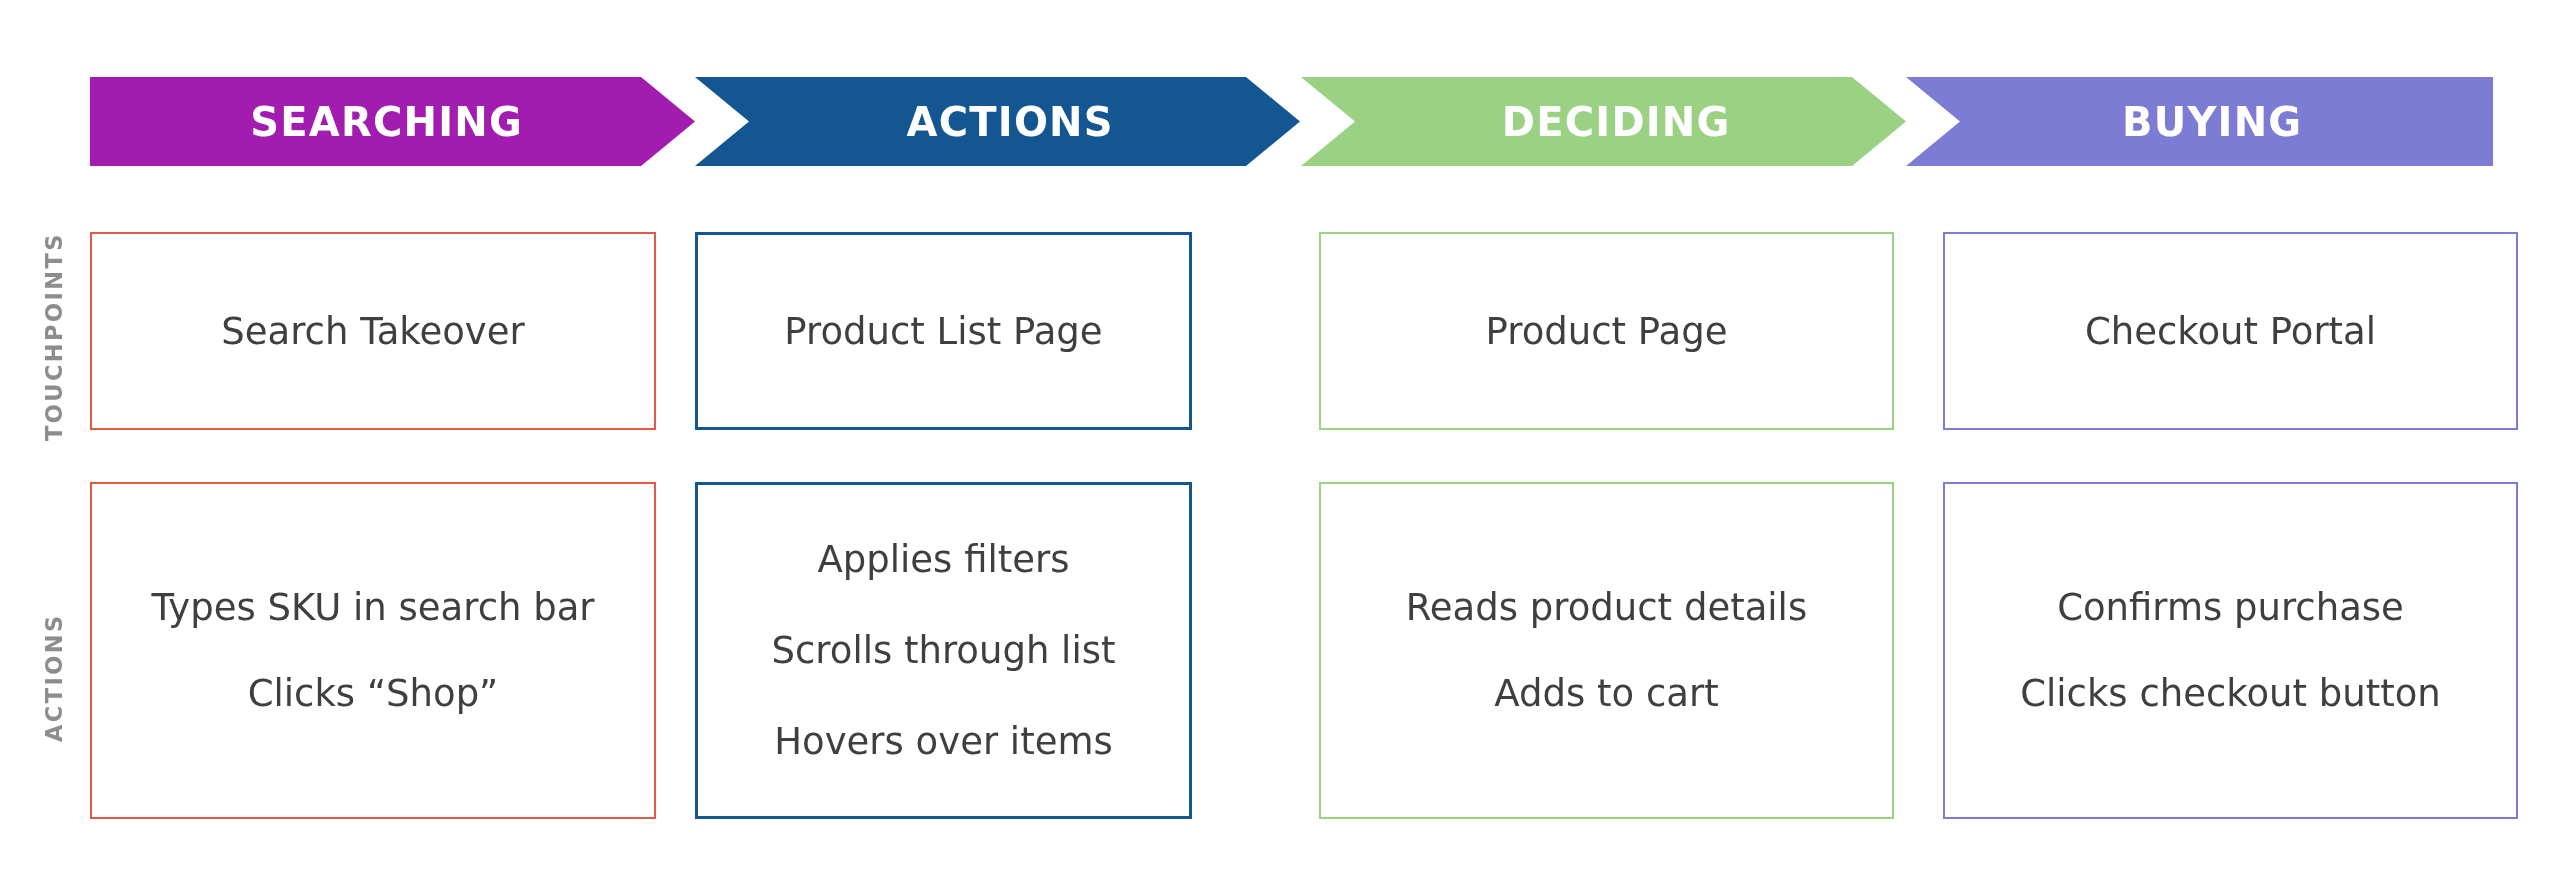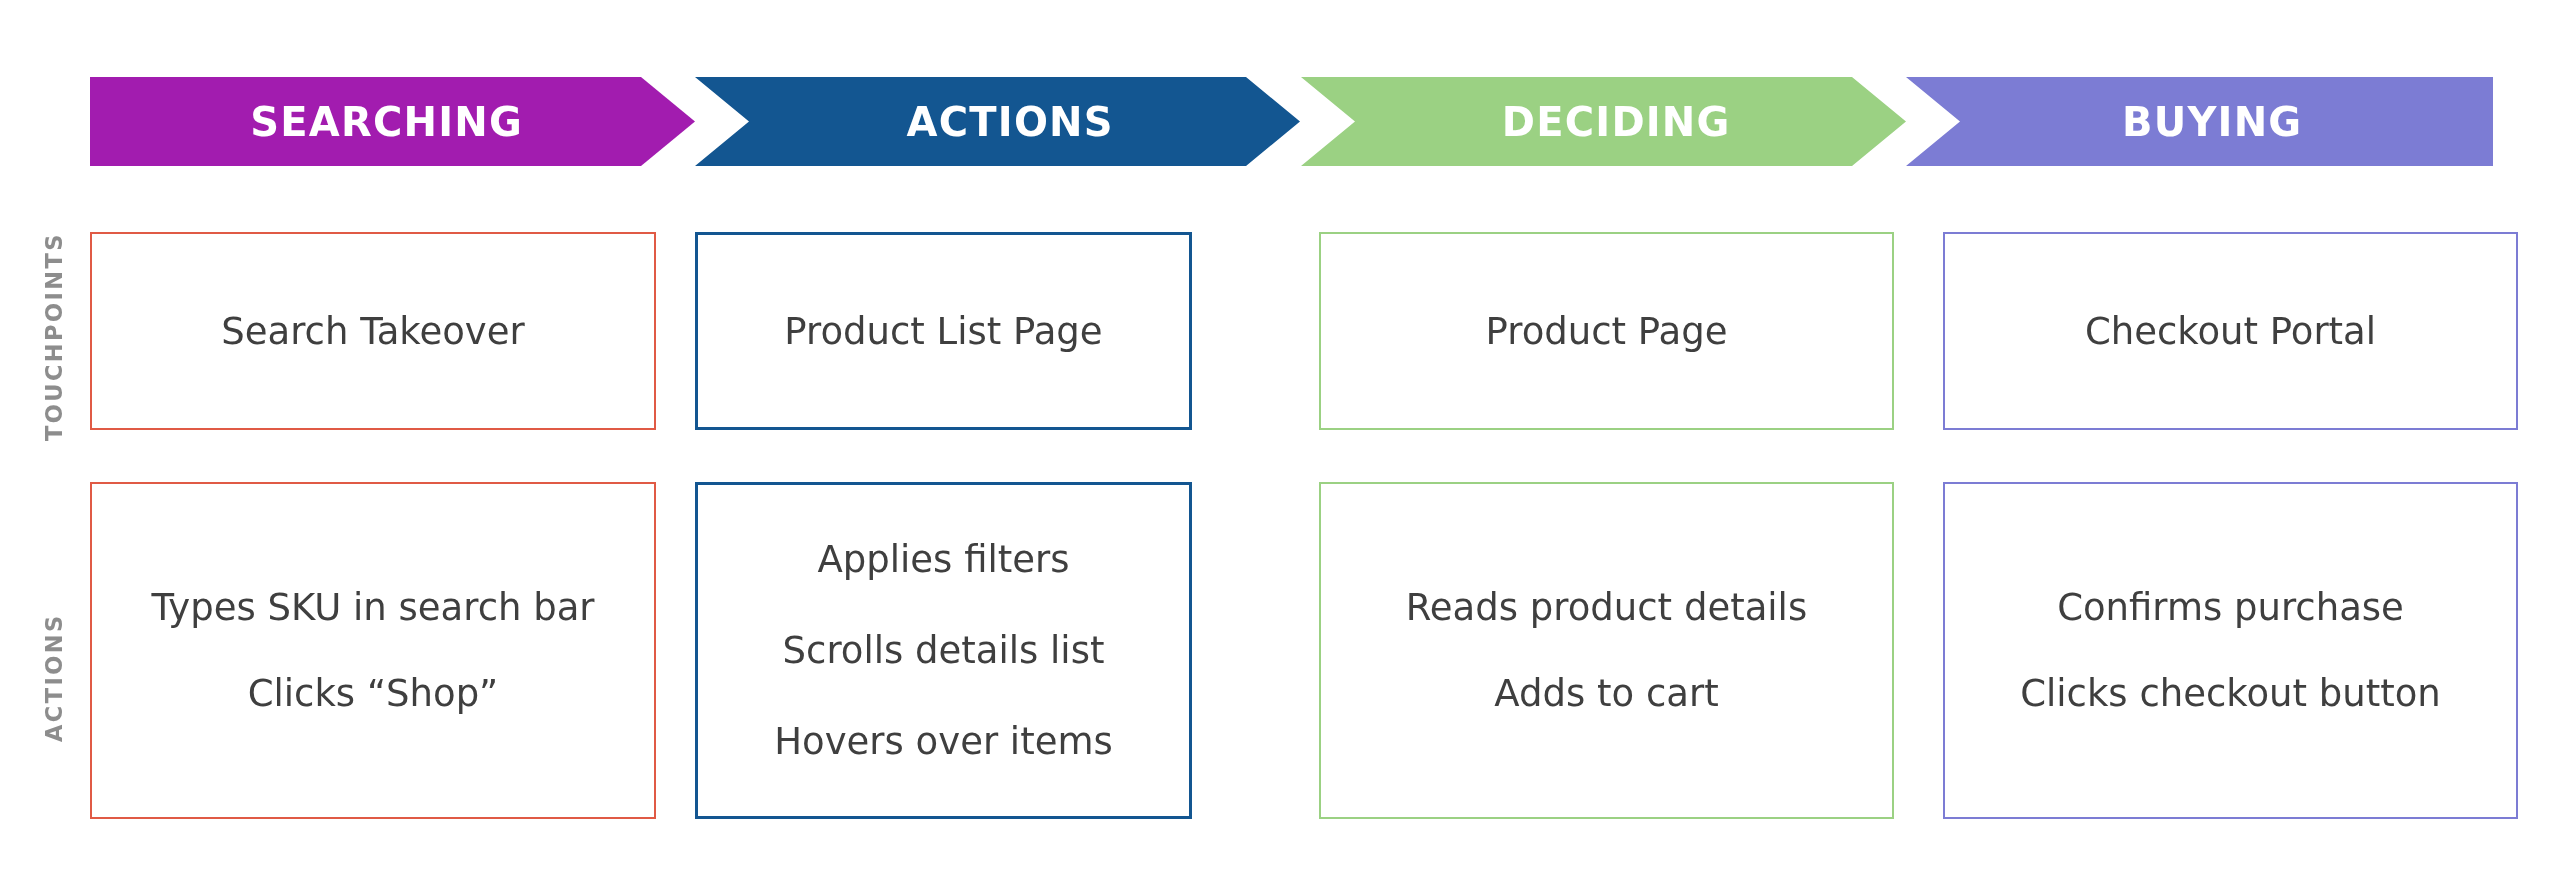--- a/index.html
+++ b/index.html
@@ -189,21 +189,21 @@
 
   <div class="row-actions">
 
     <div class="cell col-0 bd-0 two-lines">
       <div class="line">Types SKU in search bar</div>
       <div class="line">Clicks “Shop”</div>
     </div>
 
     <div class="cell col-1 bd-1">
       <div class="line">Applies filters</div>
-      <div class="line">Scrolls details list</div>
+      <div class="line">Scrolls through list</div>
       <div class="line">Hovers over items</div>
     </div>
 
     <div class="cell col-2 bd-2 two-lines">
       <div class="line">Reads product details</div>
       <div class="line">Adds to cart</div>
     </div>
 
     <div class="cell col-3 bd-3 two-lines">
       <div class="line">Confirms purchase</div>

